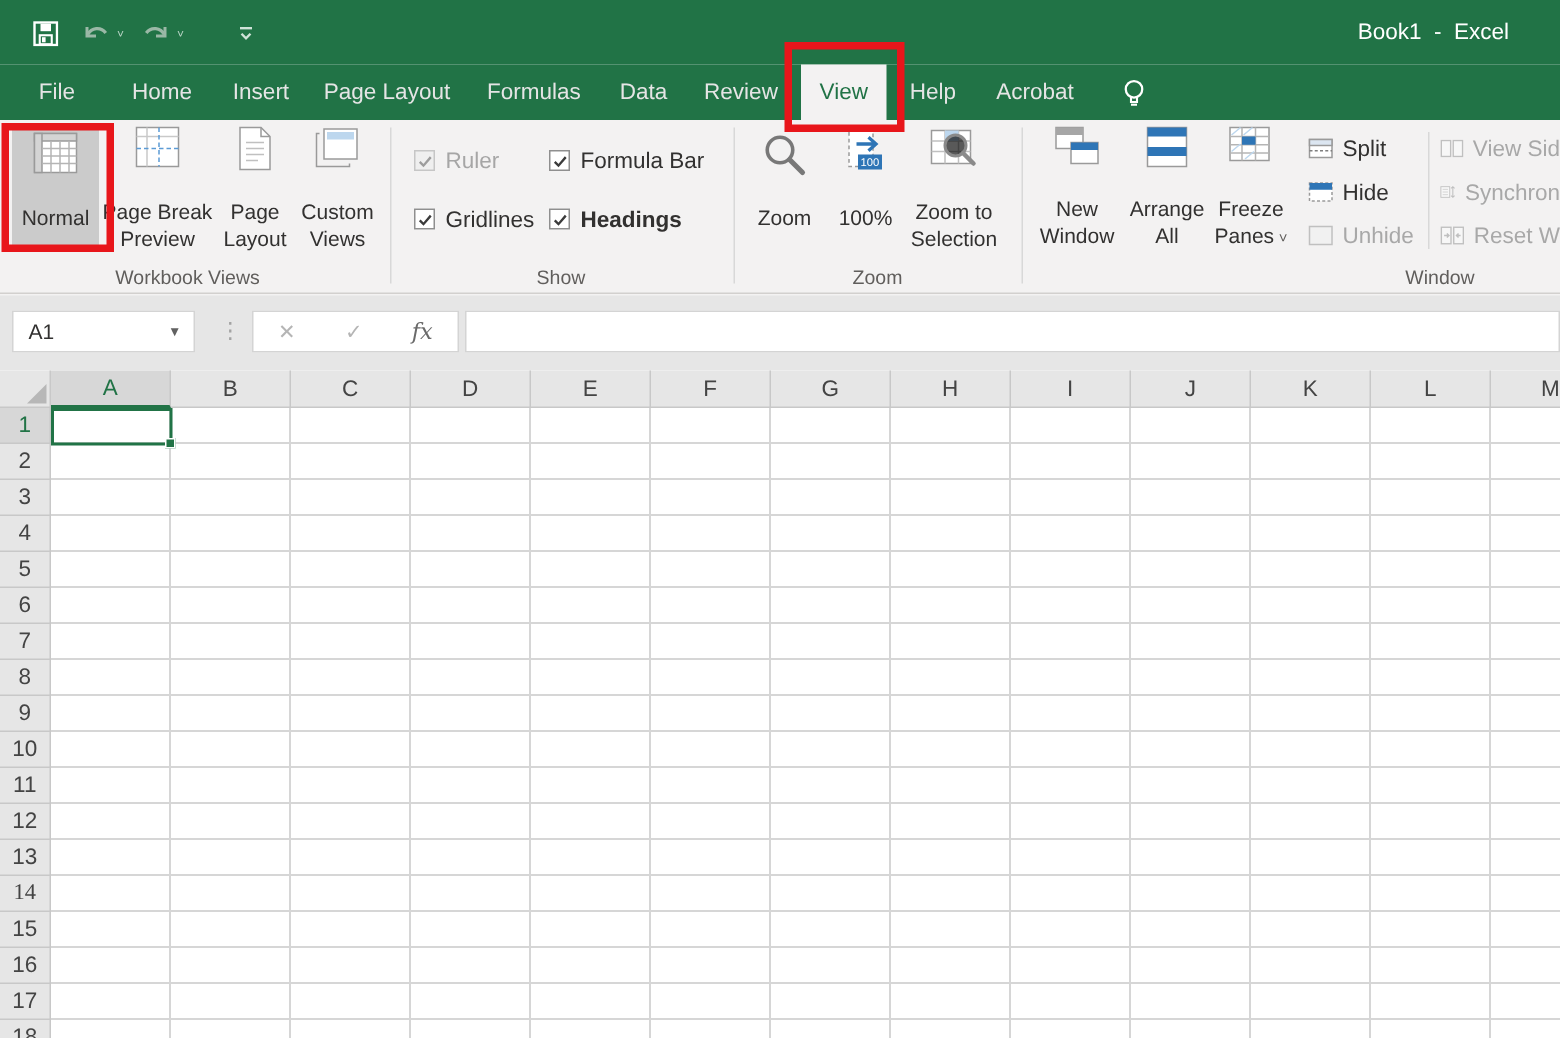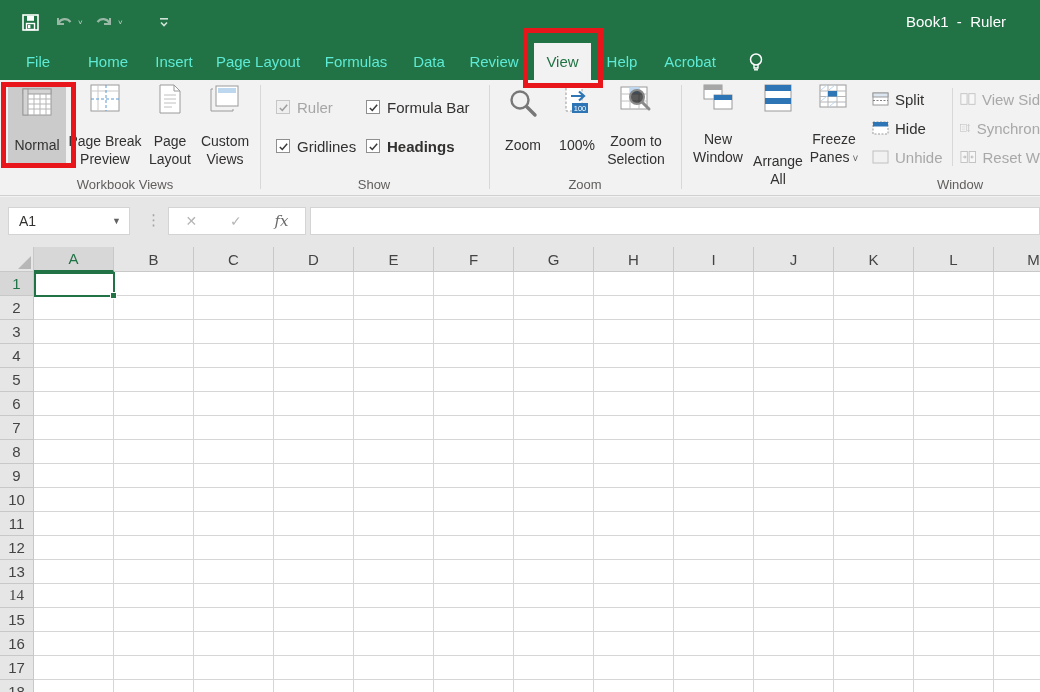--- a/index.html
+++ b/index.html
@@ -9,21 +9,21 @@
     font-family:"Liberation Sans", sans-serif; background:#f3f2f2;
     -webkit-font-smoothing:antialiased;
   }
   
   .titlebar { position:absolute; left:0; top:0; width:1040px; height:43px; background:#217346; }
   .qat-btn { position:absolute; top:10px; width:24px; height:24px; display:flex; align-items:center; justify-content:center; }
   .qat-chev { position:absolute; top:18px; font-size:8px; color:#bcd6c8; }
   .wb-title { position:absolute; right:34px; top:13px; color:#fff; font-size:15px; white-space:pre; }
   
   .tabrow { position:absolute; left:0; top:43px; width:1040px; height:37px; background:#217346; }
-  .rtab { position:absolute; top:0; height:37px; display:flex; align-items:center; justify-content:center; color:#5eead4; font-size:15px; cursor:default; }
+  .rtab { position:absolute; top:0; height:37px; display:flex; align-items:center; justify-content:center; color:#e5e5e5; font-size:15px; cursor:default; }
   .rtab.active { background:#f3f2f2; color:#217346; }
   .tellme { position:absolute; top:0; height:37px; display:flex; align-items:center; color:#fff; font-size:15px; }
   
   .ribbon { position:absolute; left:0; top:80px; width:1040px; height:116px; background:#f3f2f2; border-bottom:1px solid #d2d0ce; }
   .gsep { position:absolute; top:5px; height:104px; width:1px; background:#d8d8d8; }
   .glabel { position:absolute; top:97px; height:16px; text-align:center; font-size:13px; color:#605e5c; }
   .bigbtn { position:absolute; top:4px; height:82px; display:flex; flex-direction:column; align-items:center; cursor:default; }
   .bigbtn .ic { height:34px; display:flex; align-items:flex-end; justify-content:center; }
   .bigbtn .lbl { margin-top:18px; font-size:14px; line-height:18px; color:#323130; text-align:center; }
   .bigbtn.selected { background:#cbcbcb; }
@@ -91,21 +91,21 @@
         <path d="M15.5 9 C13 4.5 7 3.5 3.5 8" fill="none" stroke="#9ab8a6" stroke-width="2.2"></path>
       </svg>
     </div>
     <div class="qat-chev" style="left:118px;">˅</div>
     <div class="qat-btn" style="left:152px;">
       <svg width="12" height="12" viewBox="0 0 12 12">
         <rect x="2" y="2" width="8" height="1.6" fill="#cfe3d8"></rect>
         <path d="M3 6.5 L6 9.5 L9 6.5" fill="none" stroke="#cfe3d8" stroke-width="1.6"></path>
       </svg>
     </div>
-    <div class="wb-title">Book1  -  Ruler</div>
+    <div class="wb-title">Book1  -  Excel</div>
   </div>
 
   <div class="tabrow">
     <div class="rtab" style="left:14px;  width:48px;">File</div>
     <div class="rtab" style="left:78px;  width:60px;">Home</div>
     <div class="rtab" style="left:148px; width:52px;">Insert</div>
     <div class="rtab" style="left:210px; width:96px;">Page Layout</div>
     <div class="rtab" style="left:318px; width:76px;">Formulas</div>
     <div class="rtab" style="left:404px; width:50px;">Data</div>
     <div class="rtab" style="left:462px; width:64px;">Review</div>
@@ -242,21 +242,21 @@
       <span class="ic">
         <svg width="30" height="28" viewBox="0 0 30 28">
           <rect x="1" y="1" width="18" height="14" fill="#fff" stroke="#9a9a9a"></rect>
           <rect x="1" y="1" width="18" height="5" fill="#a6a6a6"></rect>
           <rect x="11" y="11" width="18" height="14" fill="#fff" stroke="#9a9a9a"></rect>
           <rect x="11" y="11" width="18" height="5" fill="#2e75b6"></rect>
         </svg>
       </span>
       <span class="lbl">New Window</span>
     </div>
-    <div class="bigbtn" style="left:750px; width:56px;gap:22px;">
+    <div class="bigbtn" style="left:750px; width:56px;">
       <span class="ic">
         <svg width="28" height="28" viewBox="0 0 28 28">
           <rect x="1" y="1" width="26" height="26" fill="#fff" stroke="#9a9a9a"></rect>
           <rect x="1" y="1" width="26" height="6" fill="#2e75b6"></rect>
           <rect x="1" y="14" width="26" height="6" fill="#2e75b6"></rect>
         </svg>
       </span>
       <span class="lbl">Arrange All</span>
     </div>
     <div class="bigbtn" style="left:806px; width:56px;">

